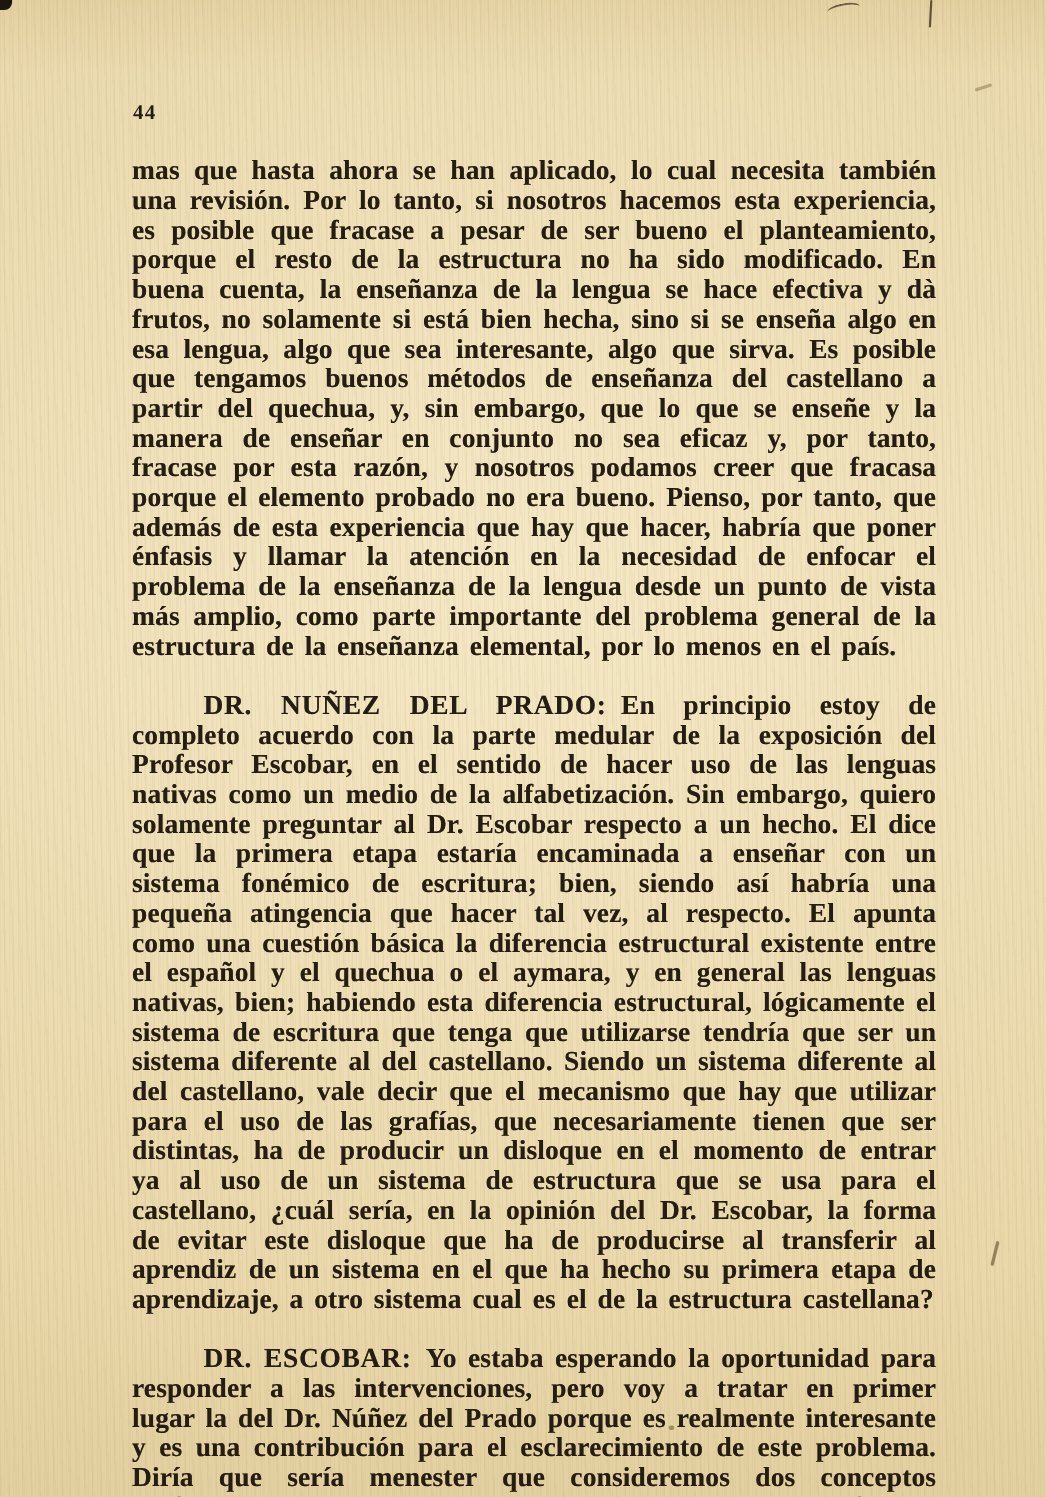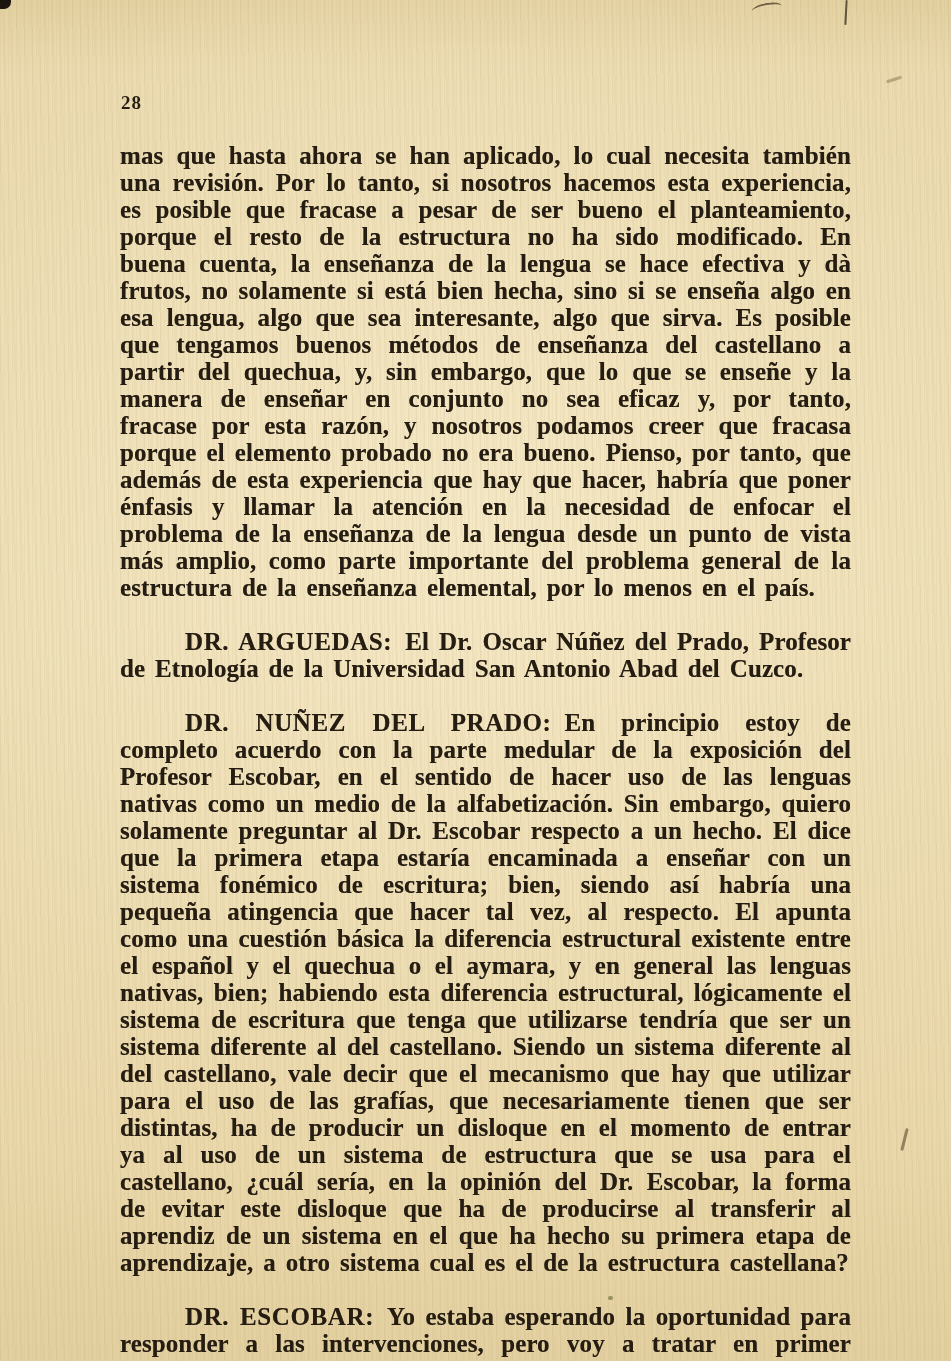--- a/index.html
+++ b/index.html
@@ -93,27 +93,26 @@
     background: rgba(90,72,40,0.35);
     transform: rotate(-18deg);
     border-radius: 2px;
   }
 </style>
 </head>
 <body>
 
 <div class="page">
 
-  <div class="page-number">28</div>
+  <div class="page-number">44</div>
 
   <div class="text-block">
 
     <p class="para"><span class="speaker"></span><span>mas que hasta ahora se han aplicado, lo cual necesita también una revisión. Por lo tanto, si nosotros hacemos esta experiencia, es posible que fracase a pesar de ser bueno el planteamiento, porque el resto de la estructura no ha sido modificado. En buena cuenta, la enseñanza de la lengua se hace efectiva y dà frutos, no solamente si está bien hecha, sino si se enseña algo en esa lengua, algo que sea interesante, algo que sirva. Es posible que tengamos buenos métodos de enseñanza del castellano a partir del quechua, y, sin embargo, que lo que se enseñe y la manera de enseñar en conjunto no sea eficaz y, por tanto, fracase por esta razón, y nosotros podamos creer que fracasa porque el elemento probado no era bueno. Pienso, por tanto, que además de esta experiencia que hay que hacer, habría que poner énfasis y llamar la atención en la necesidad de enfocar el problema de la enseñanza de la lengua desde un punto de vista más amplio, como parte importante del problema general de la estructura de la enseñanza elemental, por lo menos en el país.</span></p>
 
-    <p class="para spaced indent"><span class="speaker">DR. ARGUEDAS:</span><span>El Dr. Oscar Núñez del Prado, Profesor de Etnología de la Universidad San Antonio Abad del Cuzco.</span></p>
 
     <p class="para spaced indent"><span class="speaker">DR. NUÑEZ DEL PRADO:</span><span>En principio estoy de completo acuerdo con la parte medular de la exposición del Profesor Escobar, en el sentido de hacer uso de las lenguas nativas como un medio de la alfabetización. Sin embargo, quiero solamente preguntar al Dr. Escobar respecto a un hecho. El dice que la primera etapa estaría encaminada a enseñar con un sistema fonémico de escritura; bien, siendo así habría una pequeña atingencia que hacer tal vez, al respecto. El apunta como una cuestión básica la diferencia estructural existente entre el español y el quechua o el aymara, y en general las lenguas nativas, bien; habiendo esta diferencia estructural, lógicamente el sistema de escritura que tenga que utilizarse tendría que ser un sistema diferente al del castellano. Siendo un sistema diferente al del castellano, vale decir que el mecanismo que hay que utilizar para el uso de las grafías, que necesariamente tienen que ser distintas, ha de producir un disloque en el momento de entrar ya al uso de un sistema de estructura que se usa para el castellano, ¿cuál sería, en la opinión del Dr. Escobar, la forma de evitar este disloque que ha de producirse al transferir al aprendiz de un sistema en el que ha hecho su primera etapa de aprendizaje, a otro sistema cual es el de la estructura castellana?</span></p>
 
     <p class="para spaced indent"><span class="speaker">DR. ESCOBAR:</span><span>Yo estaba esperando la oportunidad para responder a las intervenciones, pero voy a tratar en primer lugar la del Dr. Núñez del Prado porque es realmente interesante y es una contribución para el esclarecimiento de este problema. Diría que sería menester que consideremos dos conceptos perfectamente desligables, el concepto de lo que significa el elenco</span></p>
 
   </div>
 
   <div class="artifact corner-blob"></div>
   <div class="artifact top-wisp"></div>
   <div class="artifact pen-stroke"></div>

